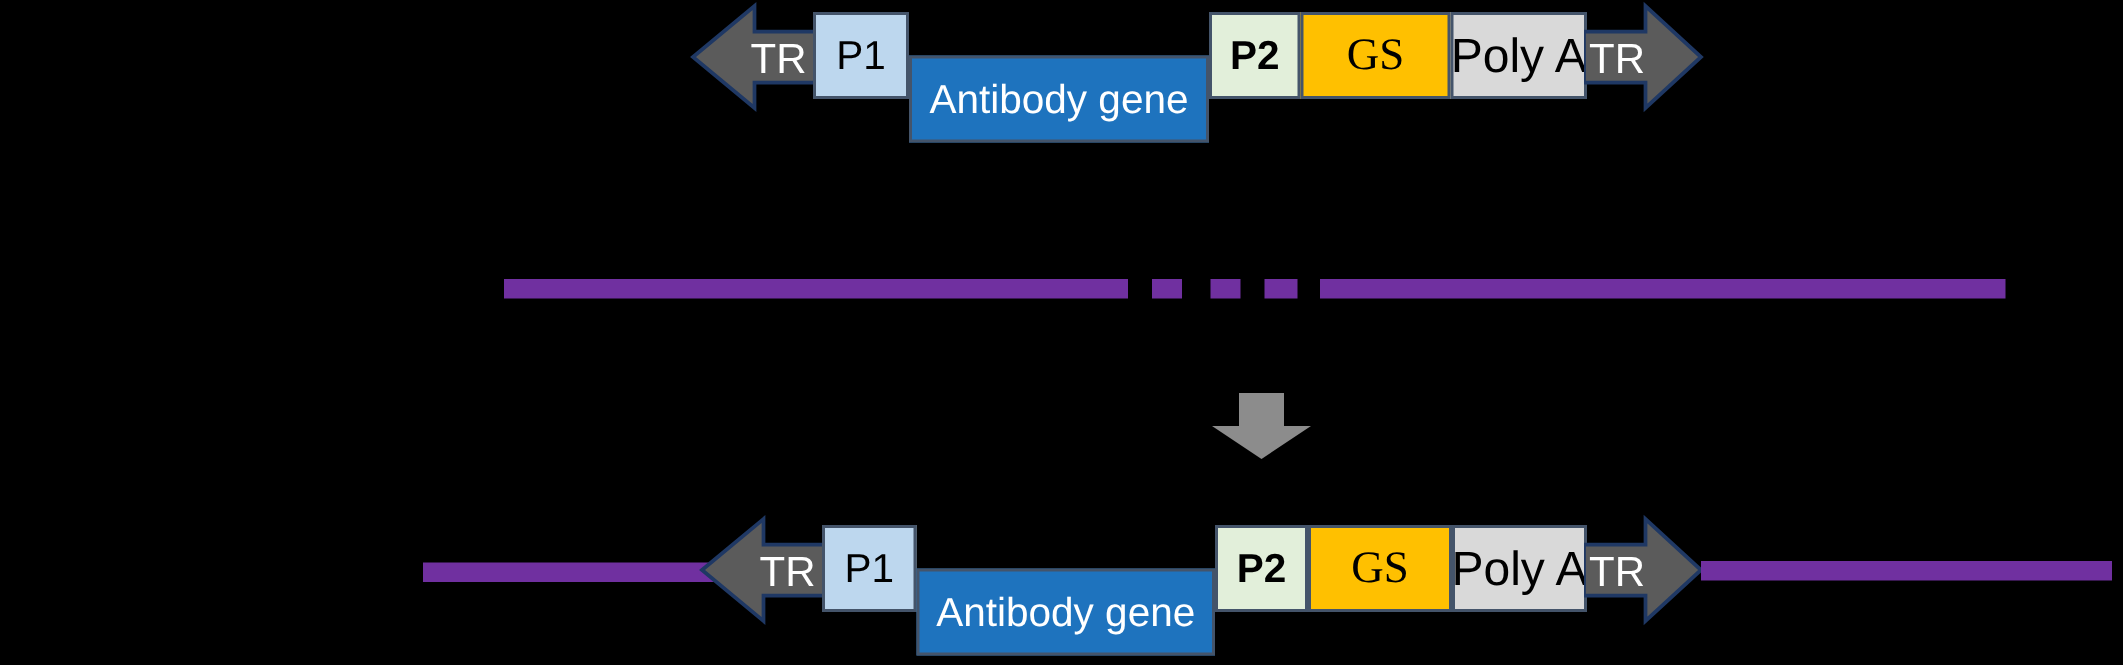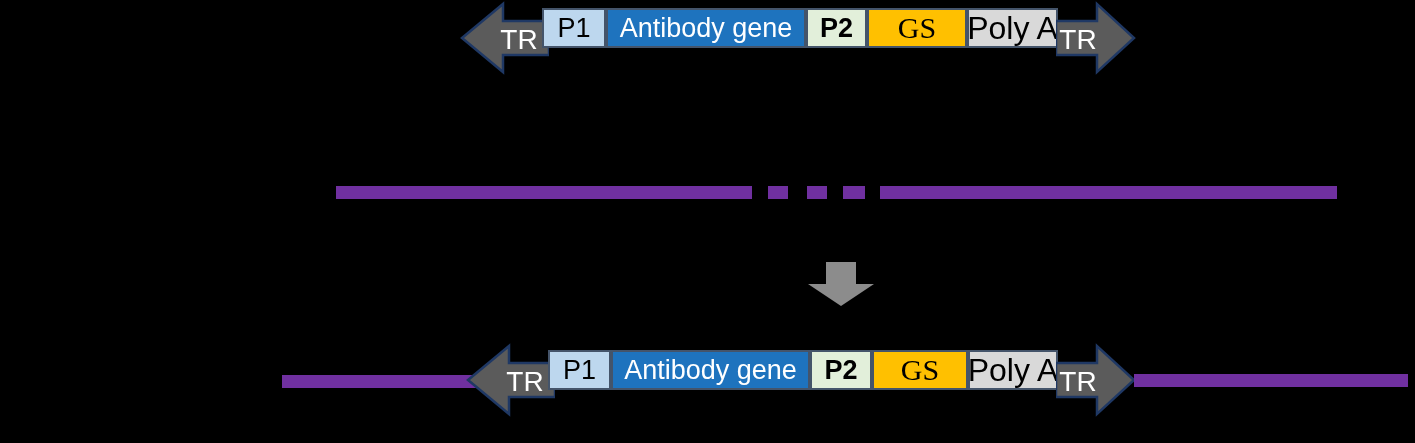--- a/index.html
+++ b/index.html
@@ -18,27 +18,27 @@
     --label-light:#FFFFFF;
   }
   html,body{margin:0;padding:0;}
   body{background:var(--background);font-family:"Liberation Sans",sans-serif;}
   .canvas{
     position:relative;width:1415px;height:443px;background:var(--background);
     overflow:hidden;
   }
   .abs{position:absolute;}
   .box{
-    position:absolute;height:40px;box-sizing:border-box;
+    position:absolute;height:58px;box-sizing:border-box;
     border:2px solid var(--box-border);
     display:flex;align-items:center;justify-content:center;
     font-size:27px;color:var(--label-dark);white-space:nowrap;
   }
   .box.p1{background:var(--p1-fill);}
-  .box.antibody{background:var(--antibody-gene-fill);color:var(--label-light);}
+  .box.antibody{background:var(--antibody-gene-fill);color:var(--label-light);margin-top:29px;}
   .box.p2{background:var(--p2-fill);font-weight:bold;}
   .box.gs{background:var(--gs-fill);font-family:Liberation Serif, serif;font-size:30px;}
   .box.polya{background:var(--poly-a-fill);font-size:32px;}
   .chrom{position:absolute;height:13px;background:var(--chromosome-purple);}
   svg text{
     font-family:"Liberation Sans",sans-serif;font-size:28px;fill:var(--label-light);
     text-anchor:middle;dominant-baseline:central;
   }
   .tr-shape{fill:var(--tr-arrow-fill);stroke:var(--tr-arrow-border);stroke-width:2.5;}
   .down-shape{fill:var(--down-arrow-fill);}

